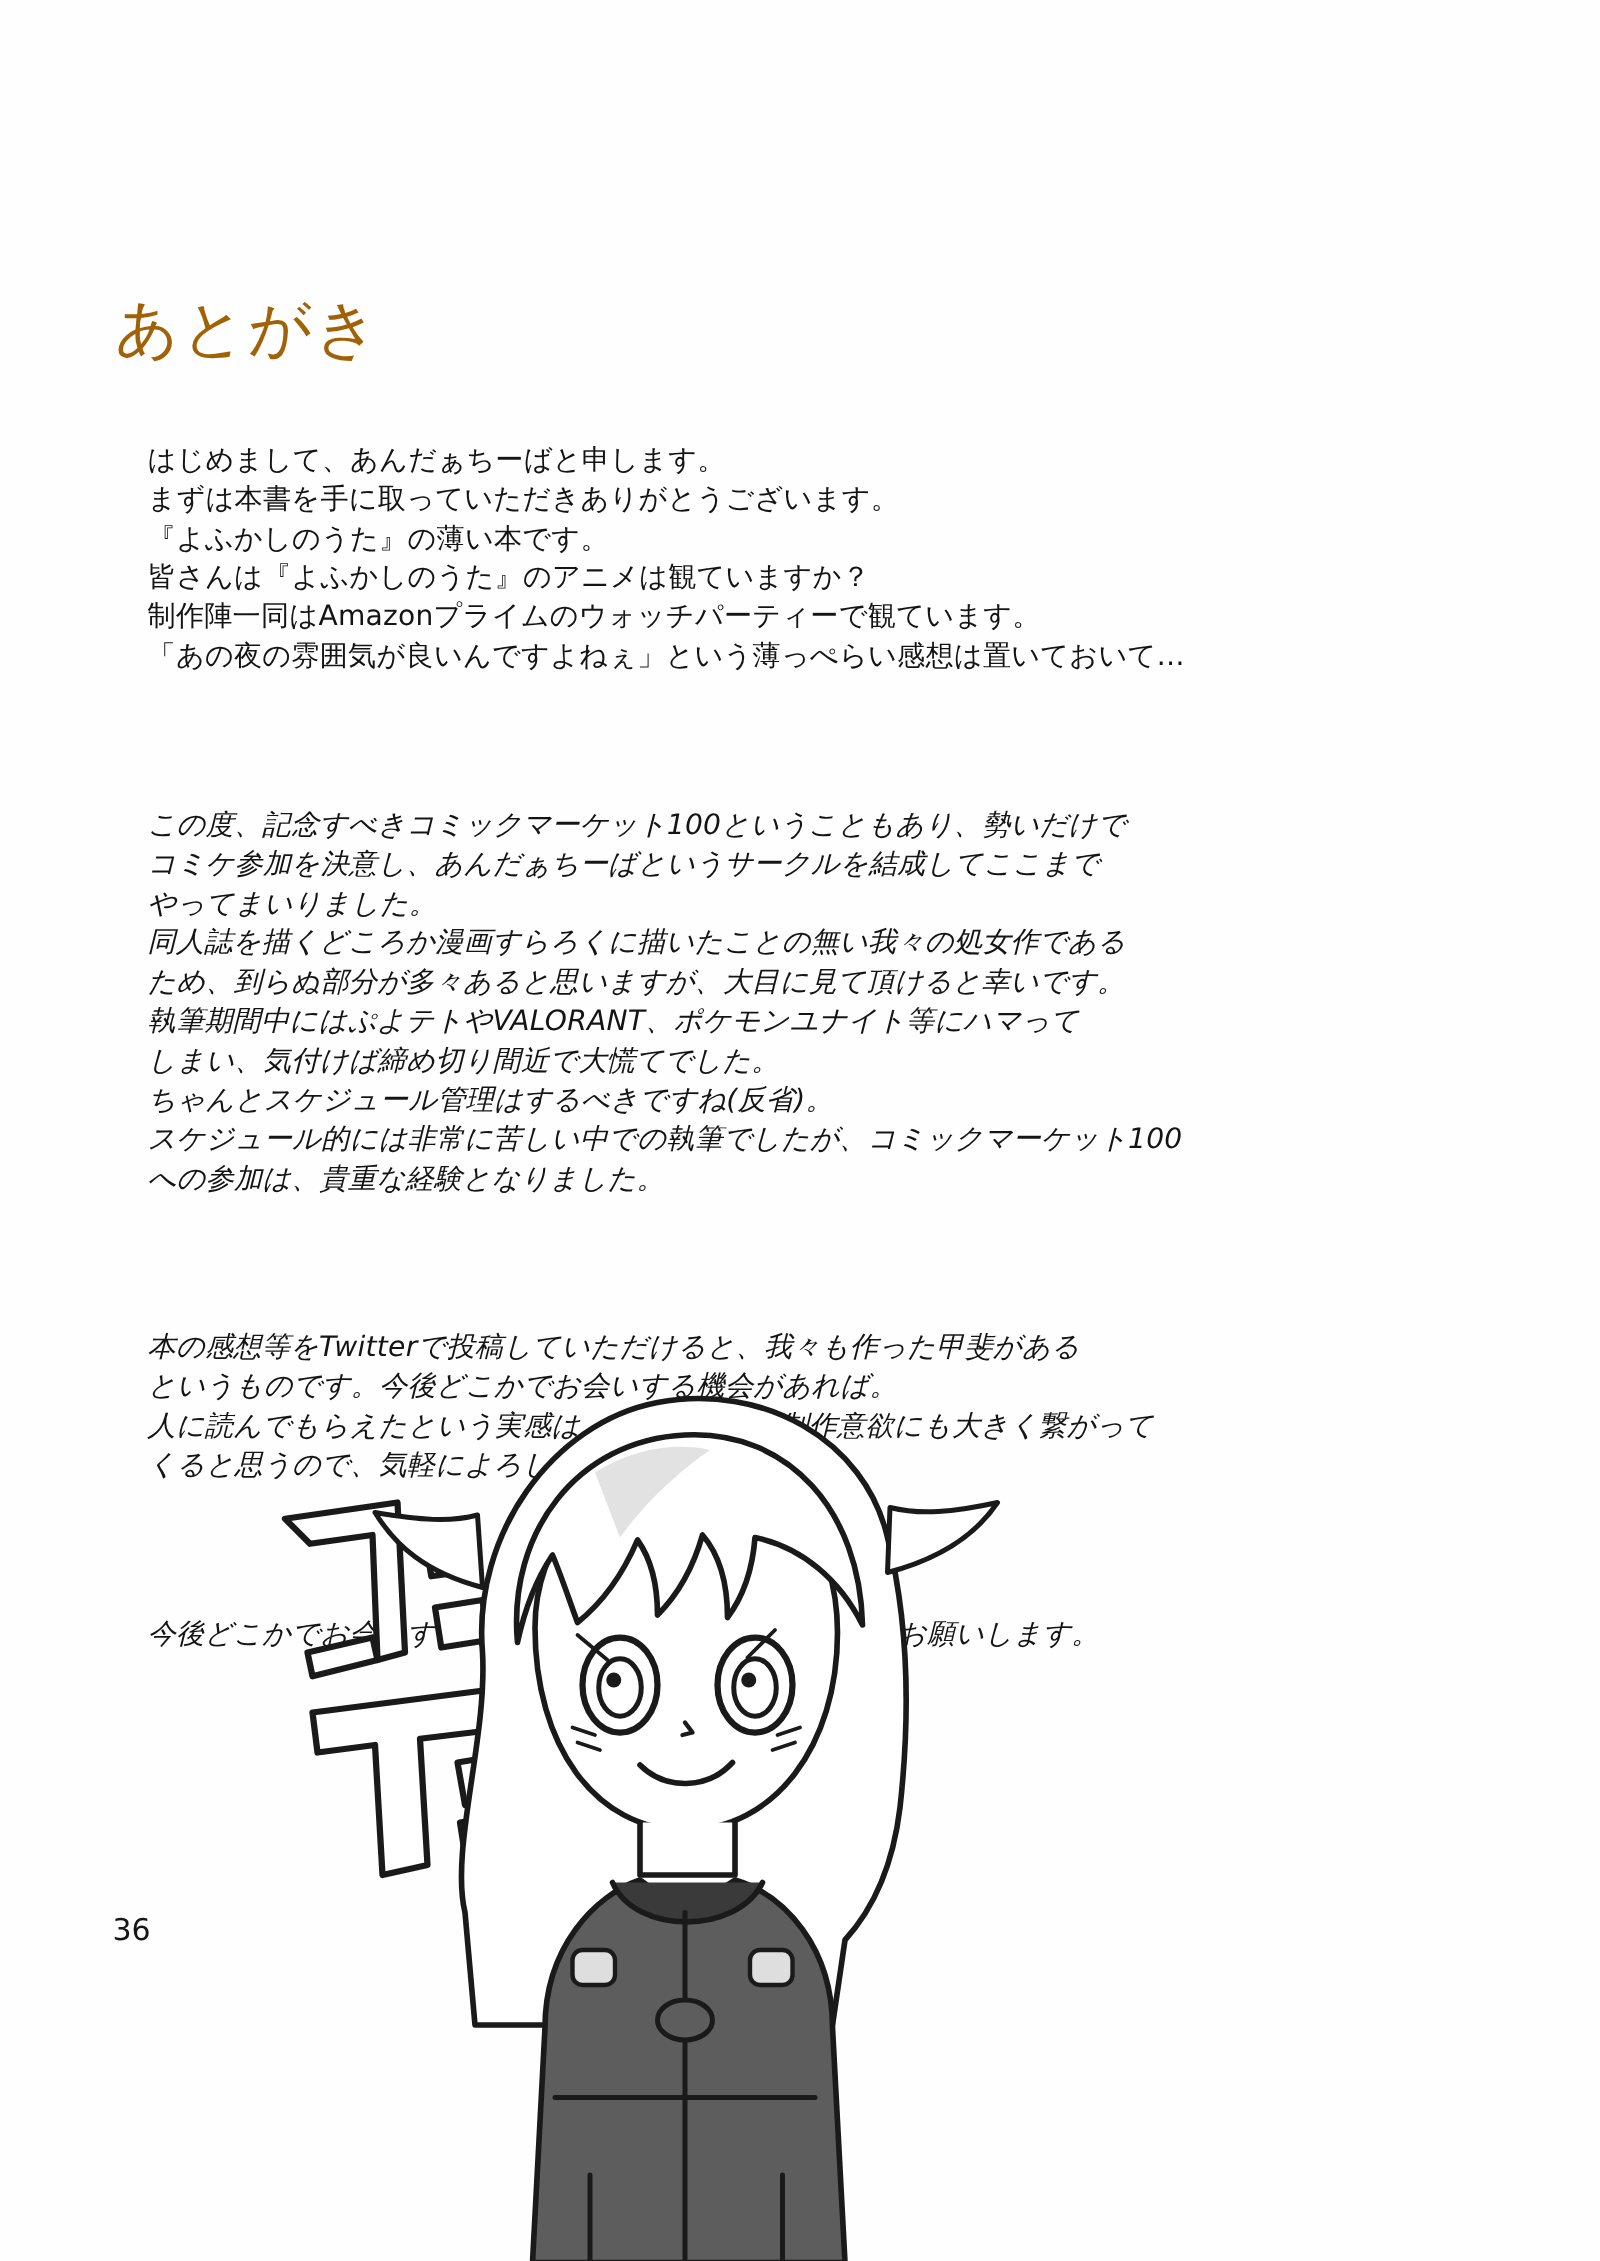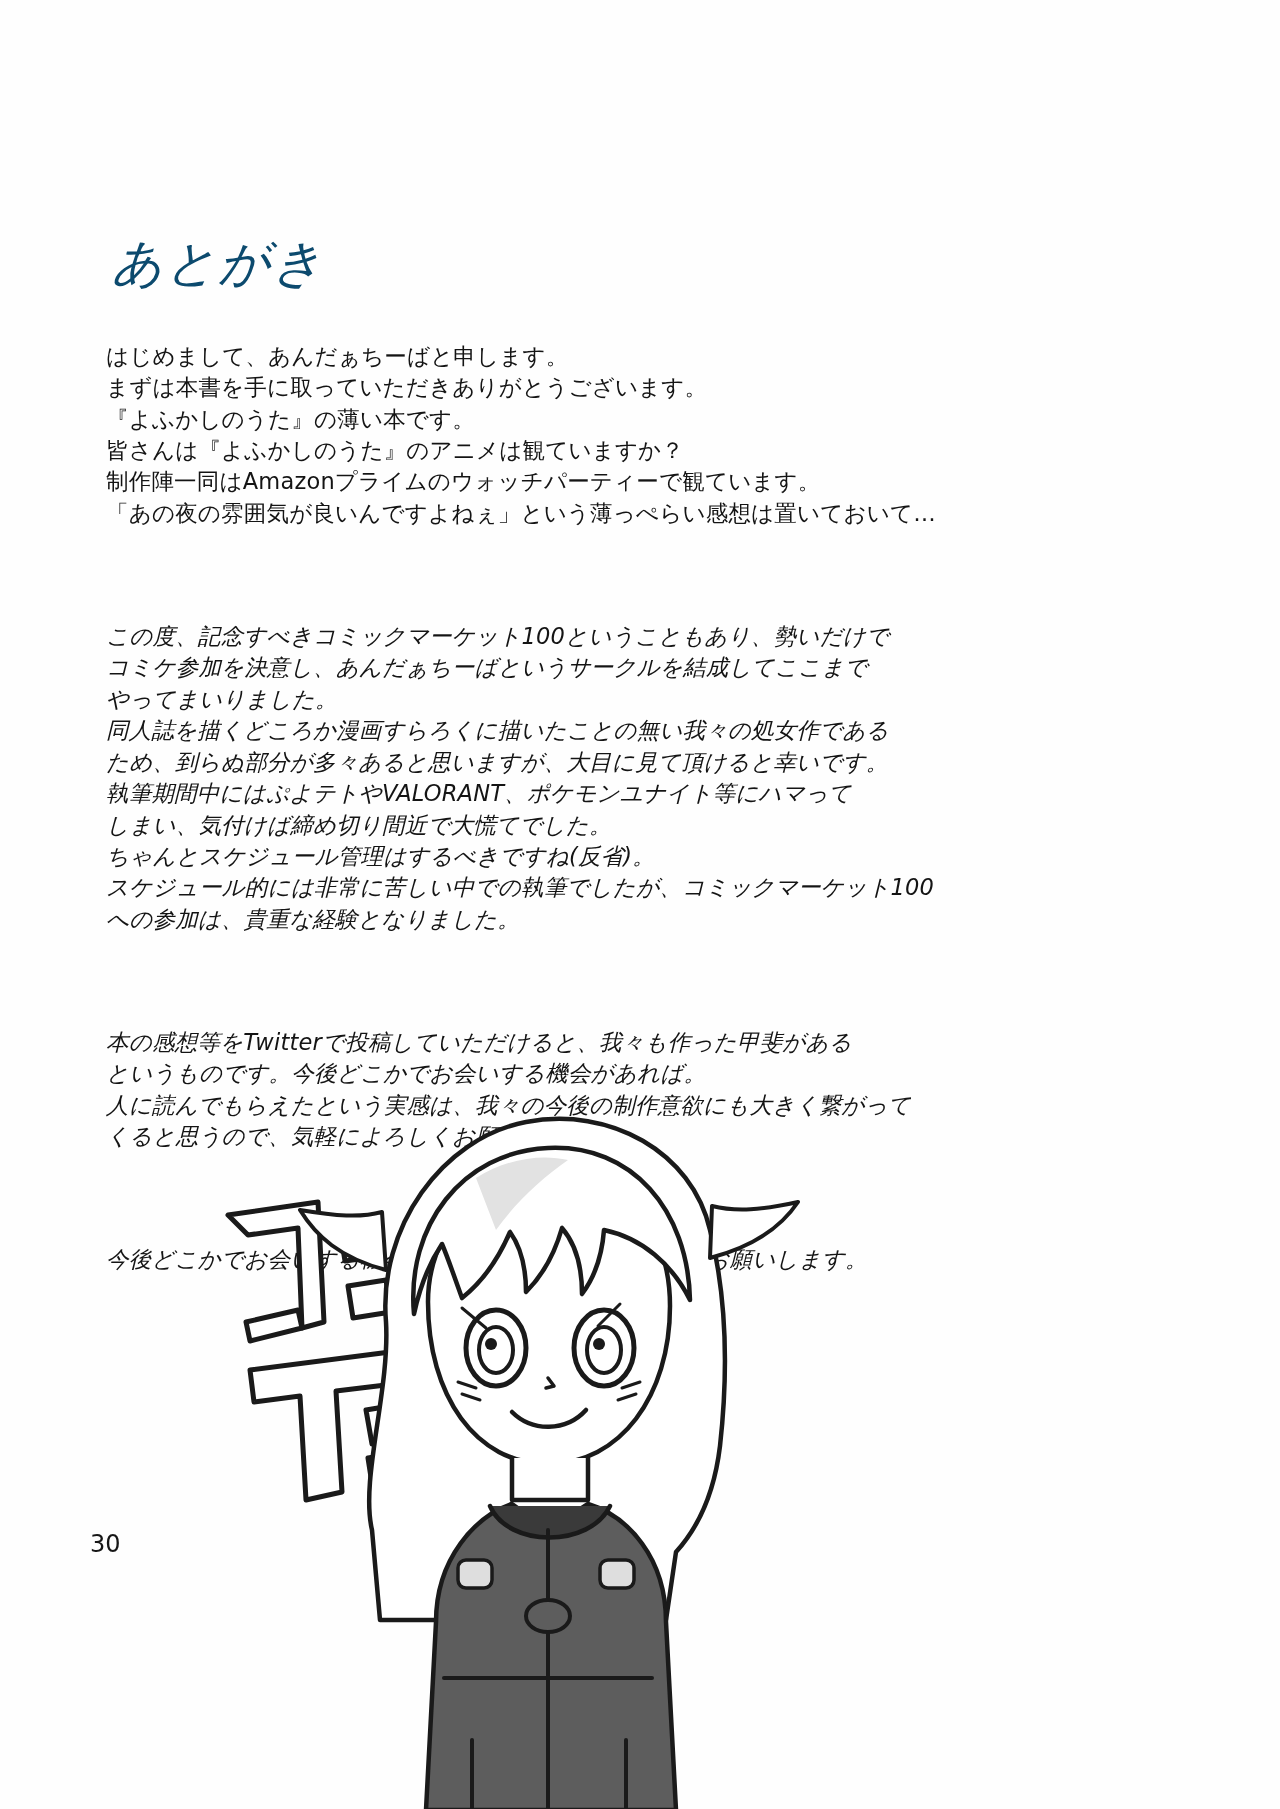--- a/index.html
+++ b/index.html
@@ -17,45 +17,44 @@
   }
 
   .page {
     position: absolute;
     inset: 0;
     background: #fefefe;
   }
 
   .afterword-title {
     position: absolute;
-    left: 112px;
+    left: 92px;
     top: 196px;
     font-family: "DejaVu Sans", sans-serif;
     font-size: 50px;
     letter-spacing: 2px;
-    color: #0c4a6e;
+    color: #a16207;
     font-weight: 400;
-    font-style: italic;
   }
 
   .body-text {
     position: absolute;
     left: 106px;
     top: 278px;
     width: 1000px;
     font-family: "DejaVu Sans", sans-serif;
     font-size: 22.5px;
     line-height: 31.4px;
     color: #141414;
     letter-spacing: 0.2px;
     white-space: pre-wrap;
   }
 
   .para {
-    margin: 0;
+    margin: 12px;
     white-space: pre-wrap;
   }
   .para + .para {
     margin-top: 29px;
     font-style: italic;
   }
 
   .page-number {
     position: absolute;
     left: 90px;
@@ -163,15 +162,15 @@
         <ellipse cx="358" cy="556" rx="22" ry="16" fill="#5d5d5d" stroke="#1a1a1a" stroke-width="4"></ellipse>
         <rect x="268" y="500" width="34" height="28" rx="8" fill="#dedede" stroke="#1a1a1a" stroke-width="3.5"></rect>
         <rect x="410" y="500" width="34" height="28" rx="8" fill="#dedede" stroke="#1a1a1a" stroke-width="3.5"></rect>
         <path d="M254 618 L462 618" stroke="#1a1a1a" stroke-width="4"></path>
         <path d="M282 680 L282 750 M436 680 L436 750" stroke="#1a1a1a" stroke-width="4"></path>
 
       </g>
     </svg>
   </div>
 
-  <div class="page-number">30</div>
+  <div class="page-number">36</div>
 
 </div>
 
 </body></html>

